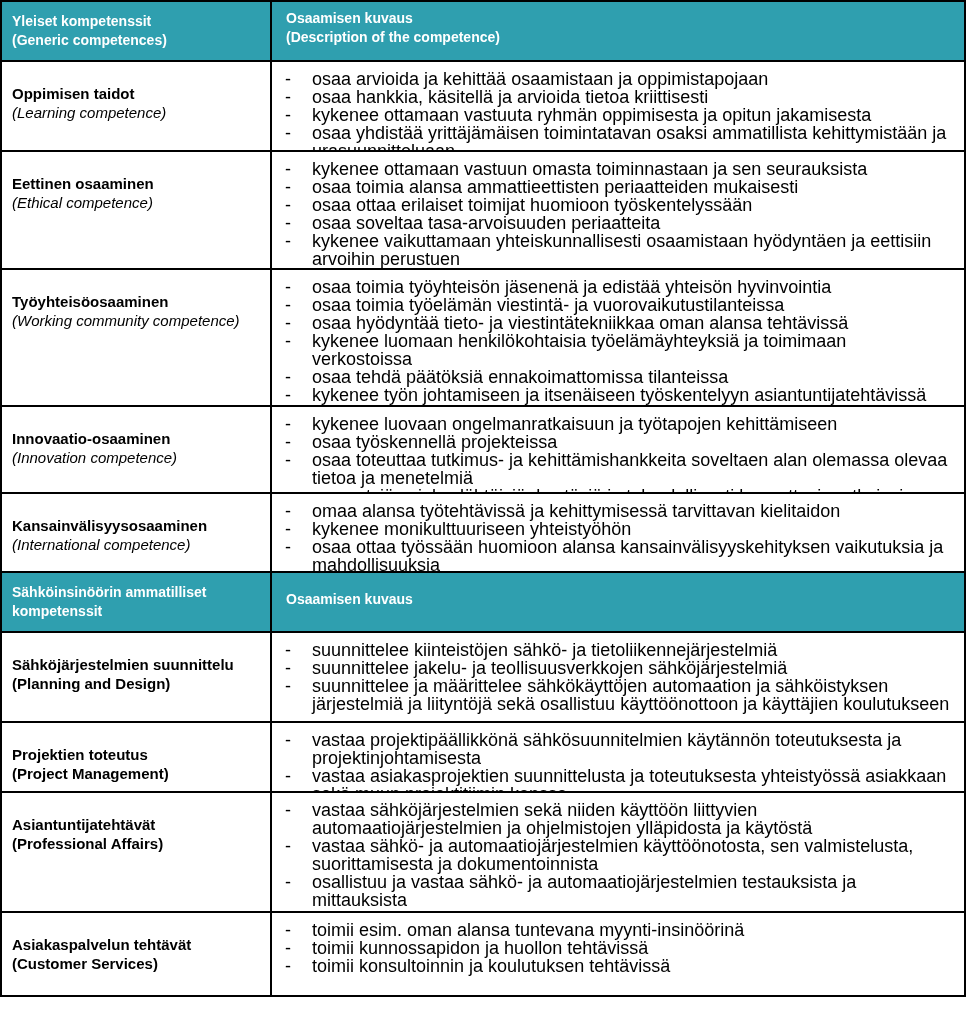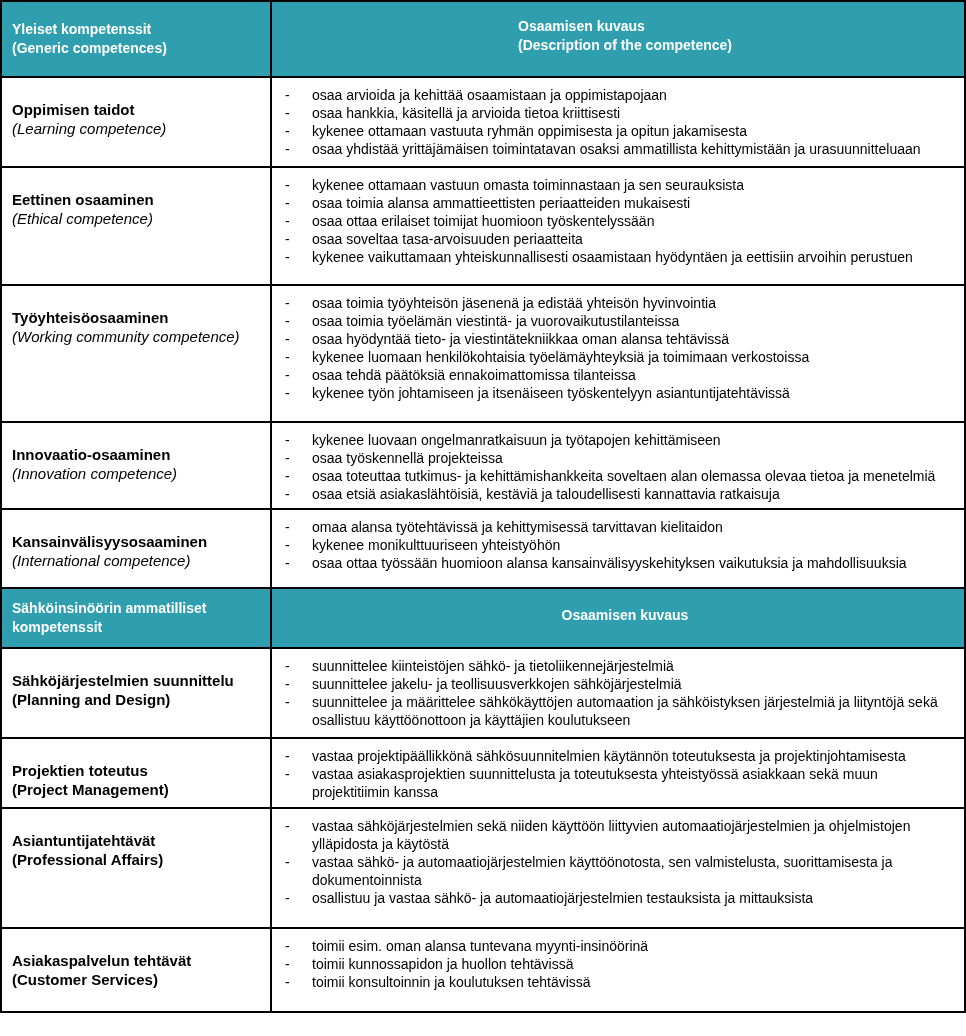--- a/index.html
+++ b/index.html
@@ -28,59 +28,59 @@
   .cell.left  { width: 268px; flex: 0 0 268px; padding: 22px 10px 6px 10px; }
   .cell.right { flex: 1 1 auto; padding: 8px 8px 4px 0; }
   .row.header .cell {
     background: #2F9FAF;
     color: #ffffff;
     display: flex;
     flex-direction: column;
     justify-content: center;
   }
   .row.header .cell.left  { padding: 6px 10px; }
-  .row.header .cell.right { padding: 6px 0 12px 14px; align-items: center; }
+  .row.header .cell.right { padding: 6px 0 12px 14px; }
   .header-text {
     font-weight: bold;
     font-size: 14px;
     line-height: 19px;
     white-space: pre-line;
   }
   .row-title {
     font-weight: bold;
     font-size: 15px;
     line-height: 19px;
   }
   .row-subtitle {
     font-size: 15px;
     line-height: 19px;
   }
   .row-subtitle.italic { font-style: italic; font-weight: normal; }
   .row-subtitle.bold   { font-weight: bold; }
   ul.bullets { list-style: none; }
   ul.bullets li {
     position: relative;
-    font-size: 14px;
+    font-size: 18px;
     line-height: 18px;
     padding-left: 40px;
     padding-right: 6px;
   }
   ul.bullets li::before {
     content: "-";
     position: absolute;
     left: 13px;
     top: 0;
   }
 </style>
 </head>
 <body>
 
 <div class="table">
 
-  <div class="row header" style="height:74px">
+  <div class="row header" style="height:58px">
     <div class="cell left">
       <div class="header-text">Yleiset kompetenssit
 (Generic competences)</div>
     </div>
     <div class="cell right">
       <div class="header-text">Osaamisen kuvaus
 (Description of the competence)</div>
     </div>
   </div>
 

